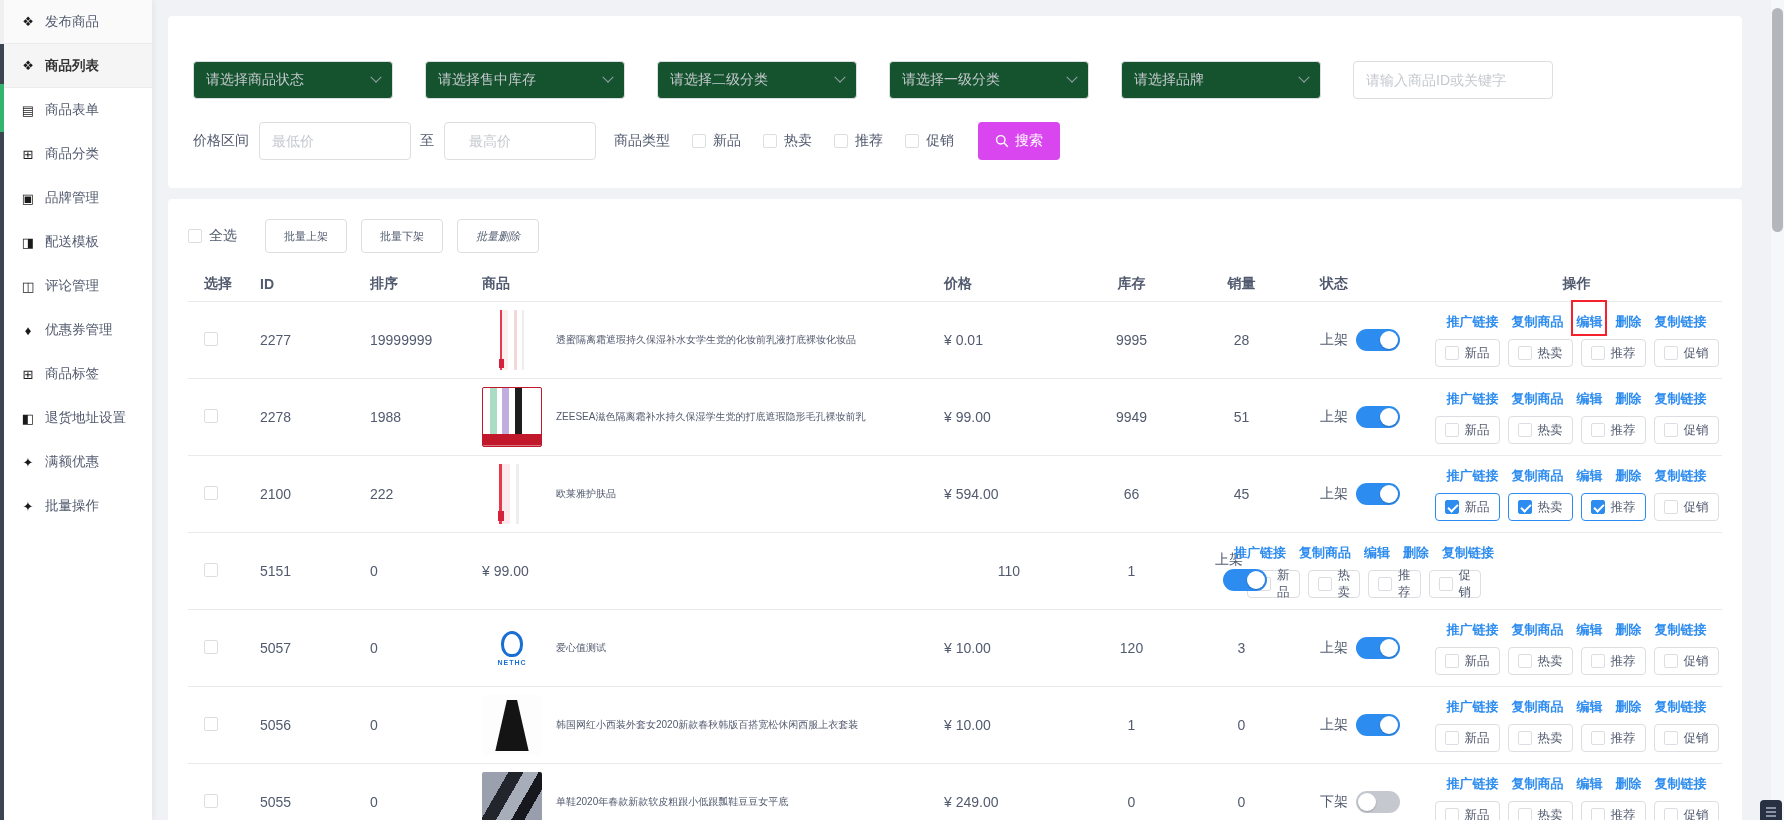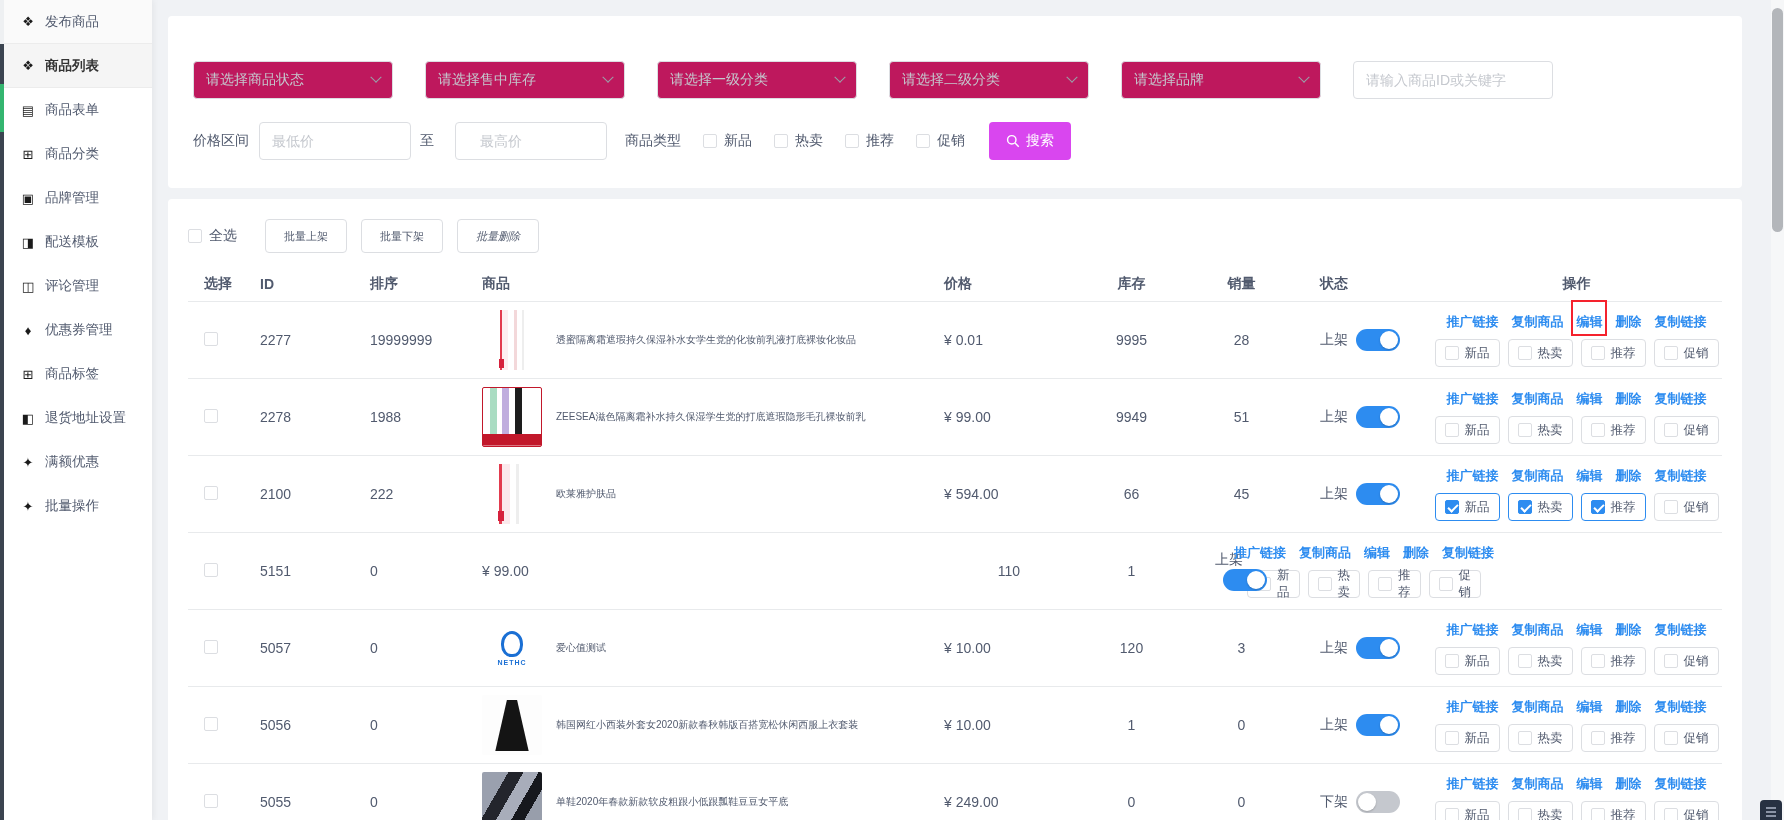--- a/index.html
+++ b/index.html
@@ -23,32 +23,32 @@
   .sb-label{font-size:13.5px;}
 
   
   .main{margin-left:152px;padding:16px 42px 0 16px;}
   .card{background:#fff;border-radius:4px;}
   .filter-card{padding:45px 25px 28px 25px;}
   .frow{display:flex;align-items:center;}
   .frow.selects{gap:32px;}
   .frow.second{margin-top:23px;}
   .sel{width:200px;height:38px;border:1px solid #dcdee2;border-radius:4px;display:flex;align-items:center;
-    justify-content:space-between;padding:0 12px;background:#be185d;cursor:pointer;}
+    justify-content:space-between;padding:0 12px;background:#14532d;cursor:pointer;}
   .sel .ph{color:#c5c8ce;font-size:14px;white-space:nowrap;overflow:hidden;}
   .chev{width:8px;height:8px;border-right:1.4px solid #9aa0a9;border-bottom:1.4px solid #9aa0a9;
     transform:rotate(45deg) translate(-2px,-2px);flex:none;}
   .tin{height:38px;border:1px solid #dcdee2;border-radius:4px;padding:0 12px;font-size:14px;color:#515a6e;
     font-family:inherit;outline:none;background:#fff;}
   .tin::placeholder{color:#c5c8ce;}
   .kw{width:200px;}
   .flabel{font-size:14px;color:#515a6e;white-space:nowrap;}
   .price-min,.price-max{width:152px;margin-left:10px;}
   .to-lbl{margin-left:9px;}
-  .price-max{margin-left:21px;padding-left:24px;}
+  .price-max{margin-left:10px;padding-left:24px;}
   .type-lbl{margin-left:18px;}
   .fcheck{display:inline-flex;align-items:center;gap:7px;margin-left:22px;cursor:pointer;}
   .fcheck span.txt{font-size:14px;}
   .cb{width:14px;height:14px;border:1px solid #dcdee2;border-radius:2px;background:#fff;display:inline-block;flex:none;}
   .cb.on{background:#2d8cf0;border-color:#2d8cf0;}
   .cb.on::after{content:"";display:block;width:8px;height:4px;border-left:2px solid #fff;border-bottom:2px solid #fff;
     transform:rotate(-45deg);margin:2.5px 0 0 2px;}
   .search-btn{margin-left:24px;height:38px;padding:0 17px;background:#d946ef;border:none;border-radius:4px;
     color:#fff;font-size:14px;display:inline-flex;align-items:center;gap:6px;cursor:pointer;font-family:inherit;}
 
@@ -184,25 +184,25 @@
     <div class="frow selects">
         <div class="sel">
           <span class="ph">请选择商品状态</span>
           <span class="chev"></span>
         </div>
         <div class="sel">
           <span class="ph">请选择售中库存</span>
           <span class="chev"></span>
         </div>
         <div class="sel">
+          <span class="ph">请选择二级分类</span>
+          <span class="chev"></span>
+        </div>
+        <div class="sel">
           <span class="ph">请选择一级分类</span>
-          <span class="chev"></span>
-        </div>
-        <div class="sel">
-          <span class="ph">请选择二级分类</span>
           <span class="chev"></span>
         </div>
         <div class="sel">
           <span class="ph">请选择品牌</span>
           <span class="chev"></span>
         </div>
         <input class="tin kw" placeholder="请输入商品ID或关键字" style="">
       </div>
     <div class="frow second">
       <span class="flabel">价格区间</span>

